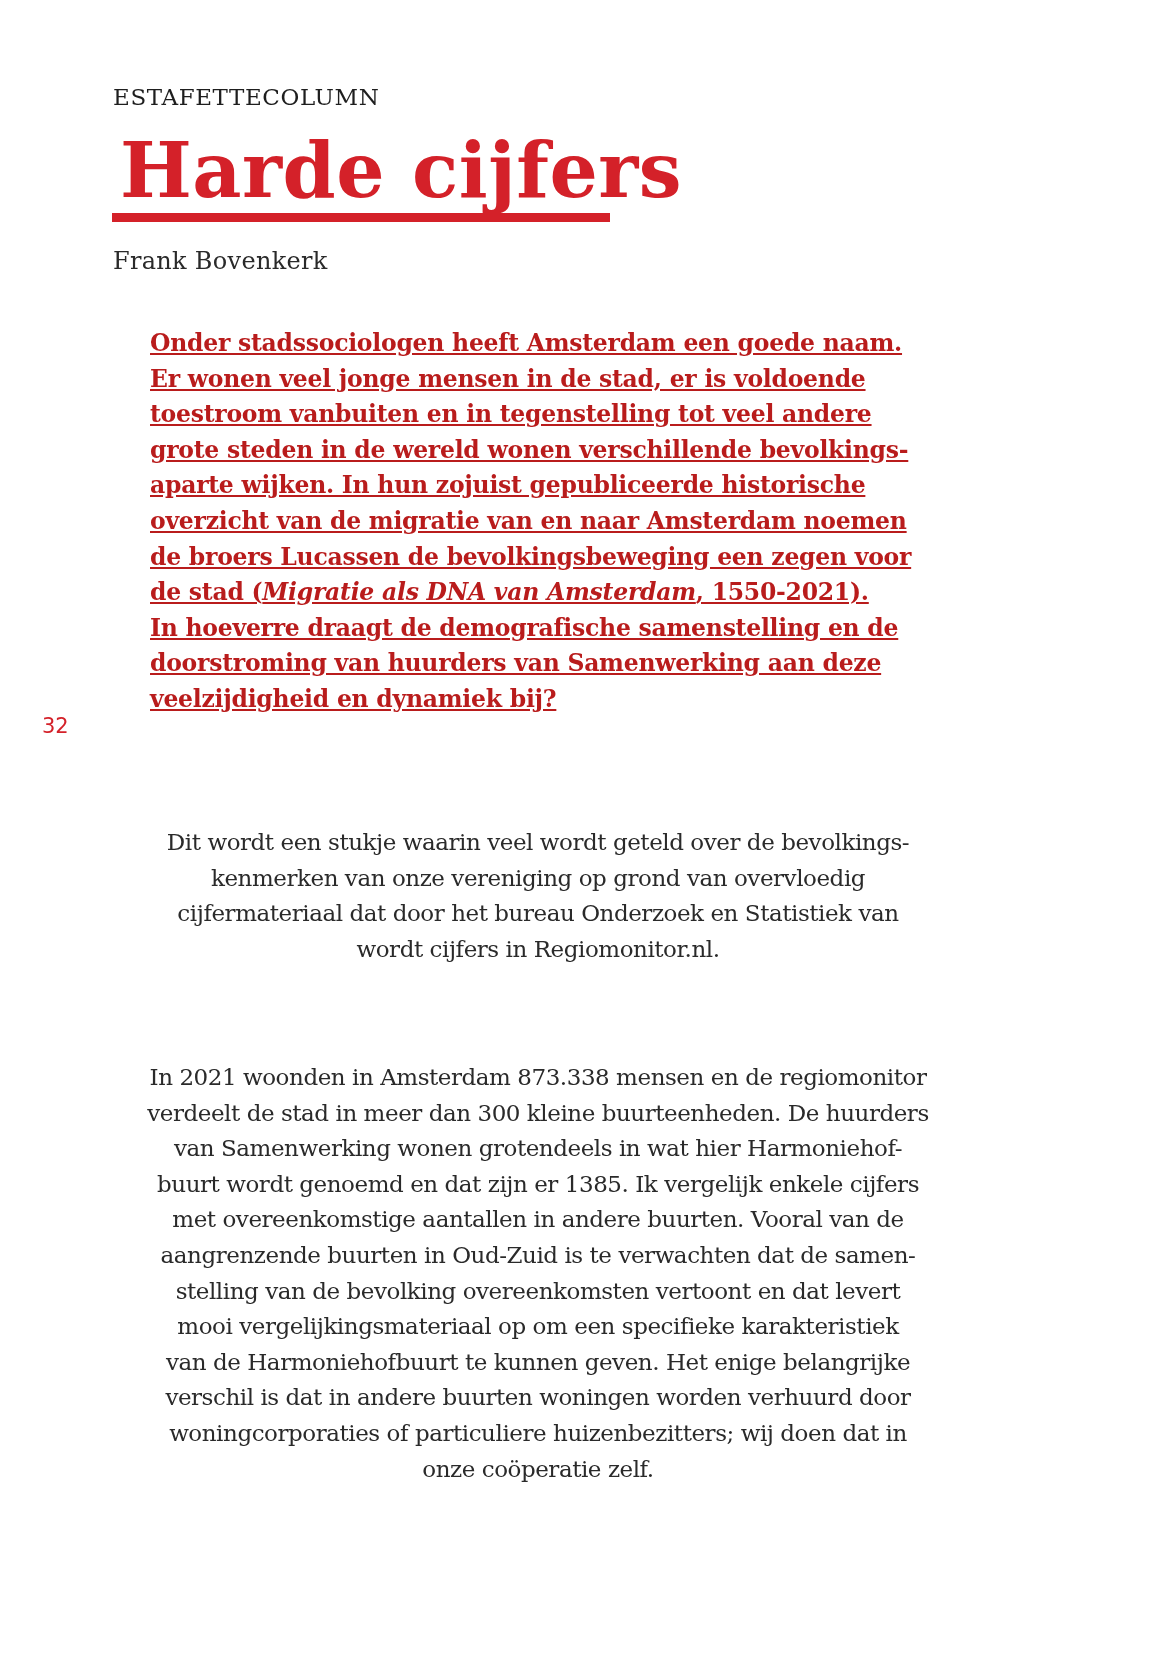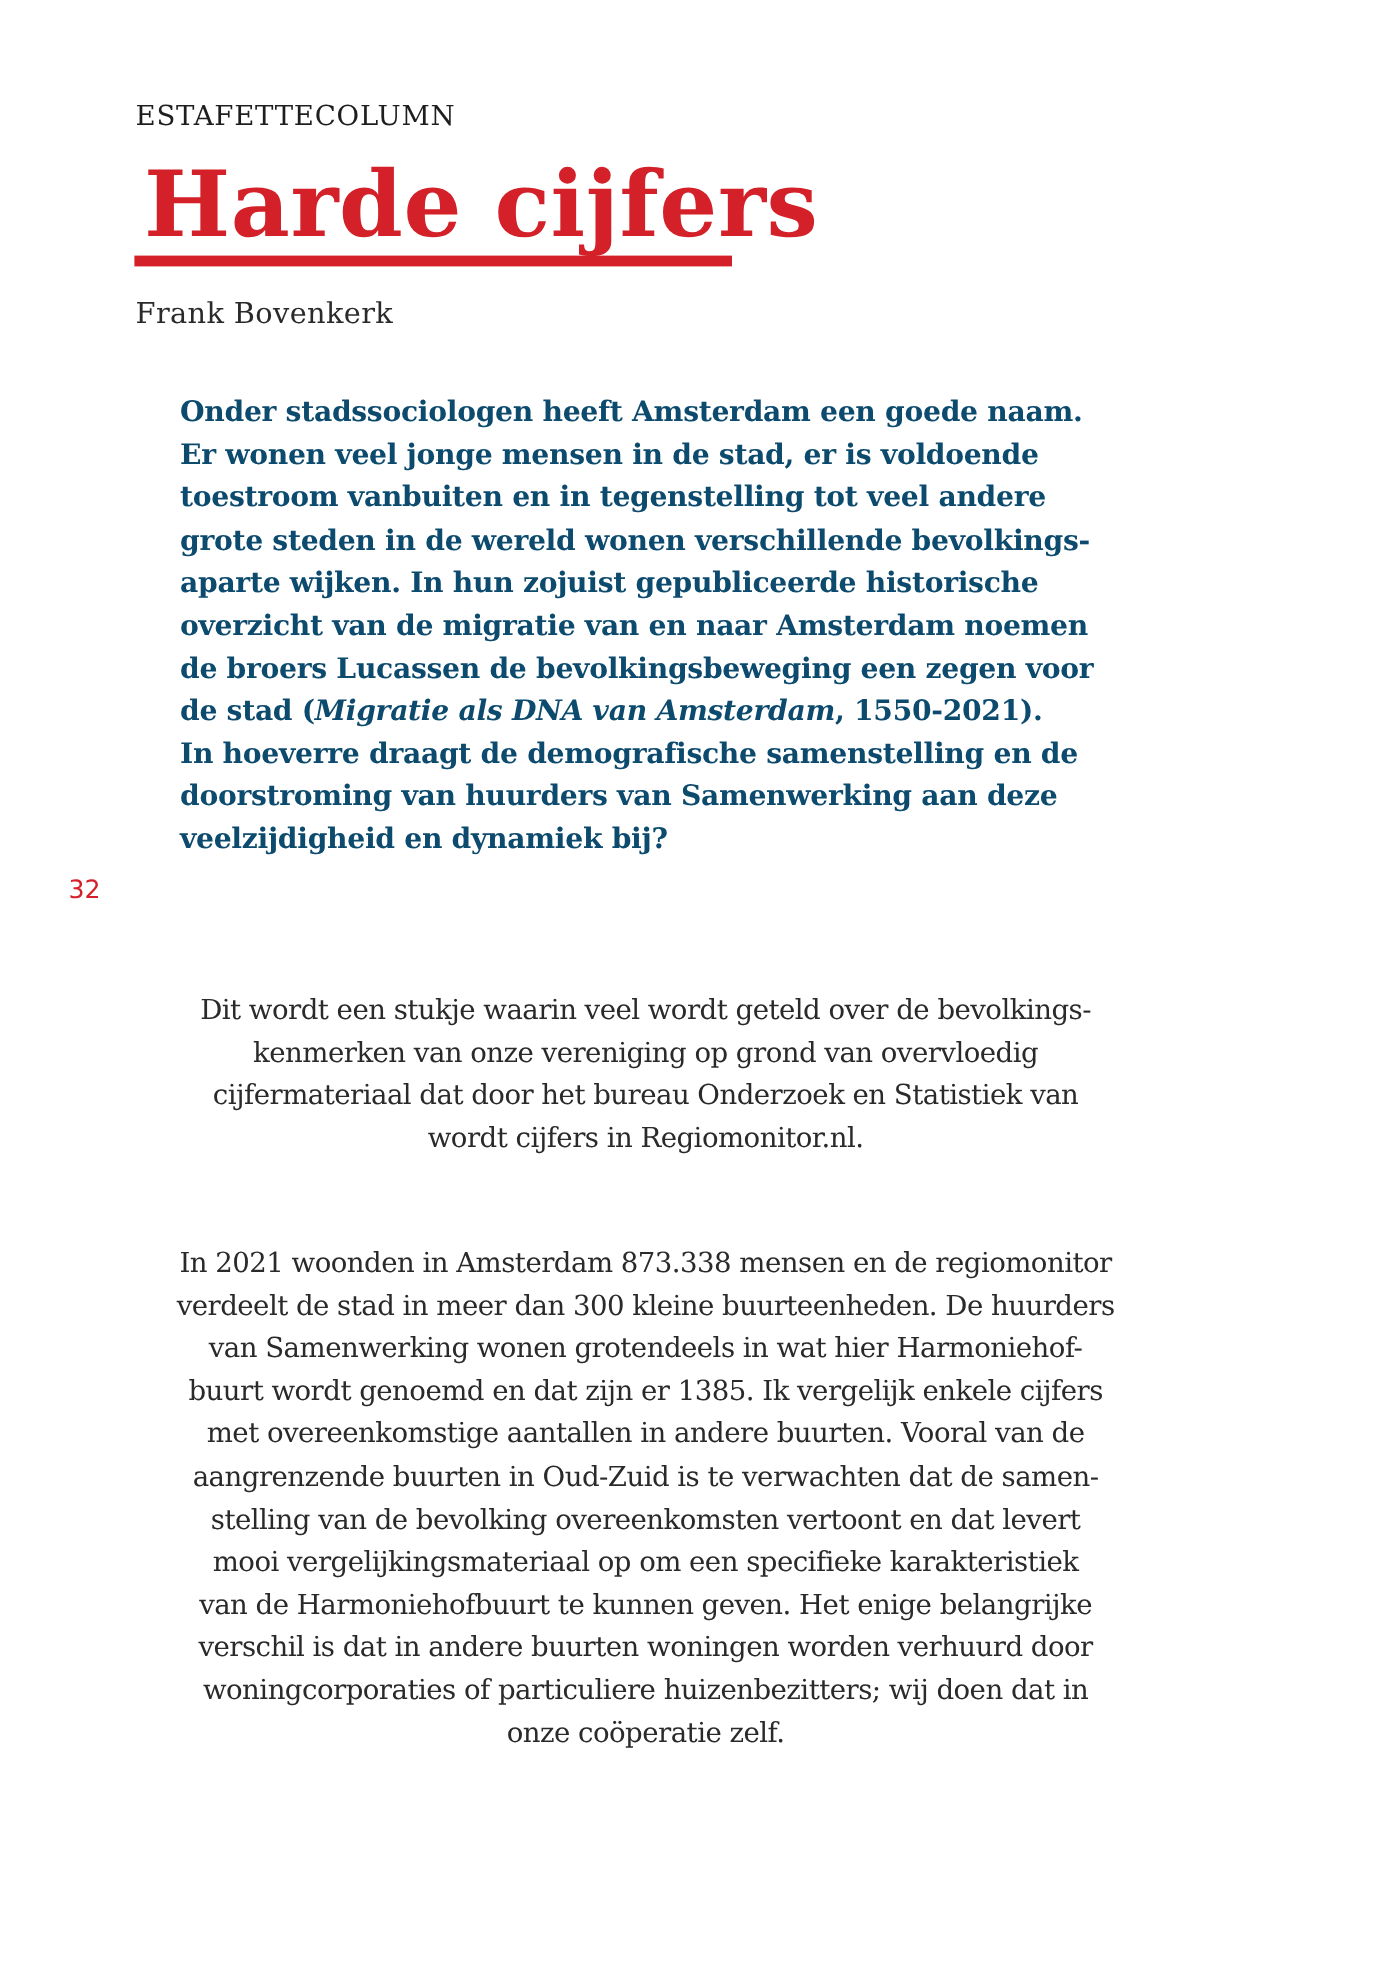--- a/index.html
+++ b/index.html
@@ -57,48 +57,49 @@
     .intro {
       position: absolute;
       left: 150px;
       top: 326px;
       width: 790px;
       margin: 0;
       font-family: "DejaVu Serif", serif;
       font-weight: bold;
       font-size: 23.5px;
       line-height: 35.6px;
-      color: #0c4a6e;
+      color: #b91c1c;
       letter-spacing: -0.25px;
+      text-decoration: underline;
     }
     .intro .line { display: block; white-space: nowrap; }
     .intro em { font-style: italic; }
     .page-number {
       position: absolute;
       left: 42px;
       top: 714px;
       font-family: "DejaVu Sans", sans-serif;
       font-size: 21px;
       color: #d42129;
-      margin: 15px;
+      margin: 0;
     }
     .body-para {
       position: absolute;
       left: 113px;
       width: 850px;
       margin: 0;
       font-family: "DejaVu Serif", serif;
       font-size: 23px;
       line-height: 35.6px;
       color: #2a2a2a;
       letter-spacing: -0.45px;
     }
     .body-para .line { display: block; white-space: nowrap; text-align: center; }
     .p1 { top: 825px; }
-    .p2 { top: 1036px; }
+    .p2 { top: 1060px; }
   </style>
 </head>
 <body>
 
 <p class="kicker">ESTAFETTECOLUMN</p>
 <h1 class="title">Harde cijfers</h1>
 <div class="title-rule"></div>
 <p class="author">Frank Bovenkerk</p>
 
 <div class="intro">

